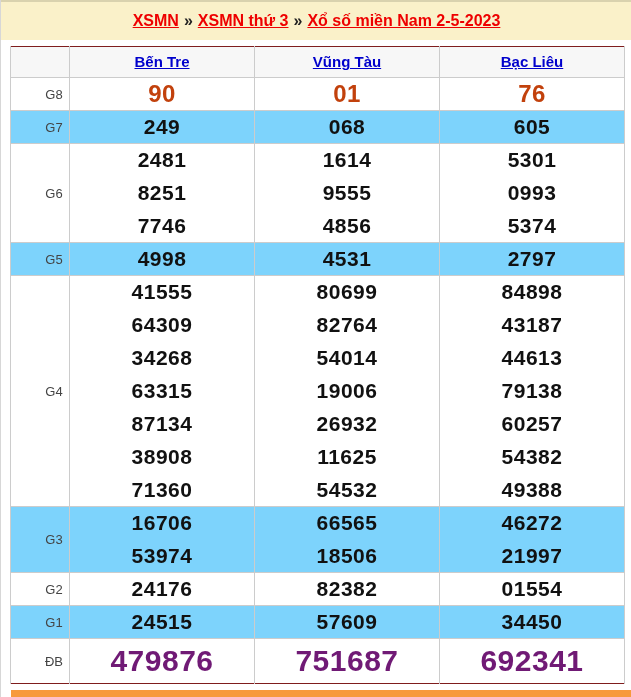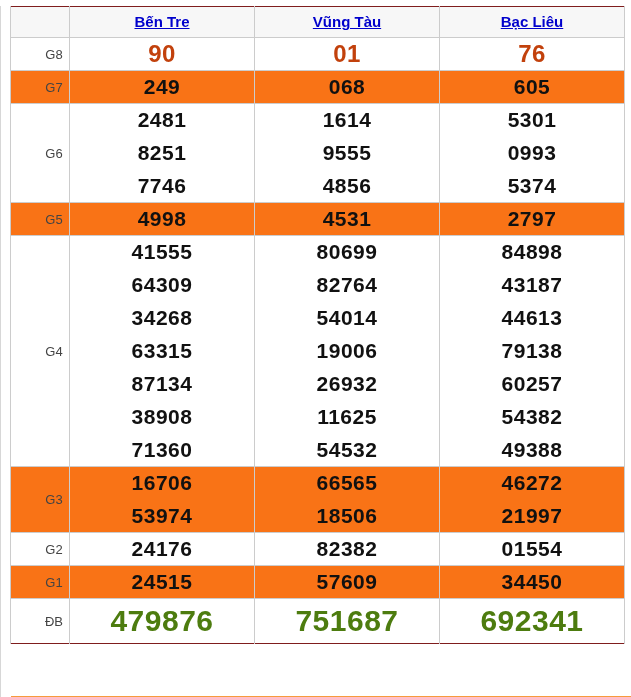--- a/index.html
+++ b/index.html
@@ -61,50 +61,55 @@
 
   tr.head-row { background: #f7f7f7; }
   tr.head-row td { height: 31px; }
   .col-head {
     font-size: 15px;
     font-weight: bold;
     color: #0000cc;
     text-decoration: underline;
     cursor: pointer;
   }
-  tr.shade { background: #f97316; }
+  tr.shade { background: #7dd3fc; }
 
   .label-cell {
     font-size: 13px;
     color: #444444;
     font-weight: normal;
     padding-left: 28px;
   }
   td.num {
     font-size: 21px;
     font-weight: bold;
     color: #111111;
     letter-spacing: 0.5px;
   }
   td.num.red-big { font-size: 24px; color: #c2410c; }
   tr.db-row td { height: 45px; }
-  td.num.red-db { font-size: 30px; color: #4d7c0f; }
+  td.num.red-db { font-size: 30px; color: #701a75; }
 
   .bottom-bar {
     position: absolute;
     left: 10px; right: 0; bottom: 0;
     height: 7px;
     background: #f79a3c;
   }
 </style>
 </head>
 <body>
 
 <div class="page">
 
+  <div class="crumb-band">
+    <div class="crumb">
+      <a>XSMN</a><span class="sep">»</span><a>XSMN thứ 3</a><span class="sep">»</span><a>Xổ số miền Nam 2-5-2023</a>
+    </div>
+  </div>
 
   <table class="results">
     <colgroup>
       <col class="c-label">
         <col class="c-val">
         <col class="c-val">
         <col class="c-val">
     </colgroup>
     <tbody>
       <tr class="head-row">

